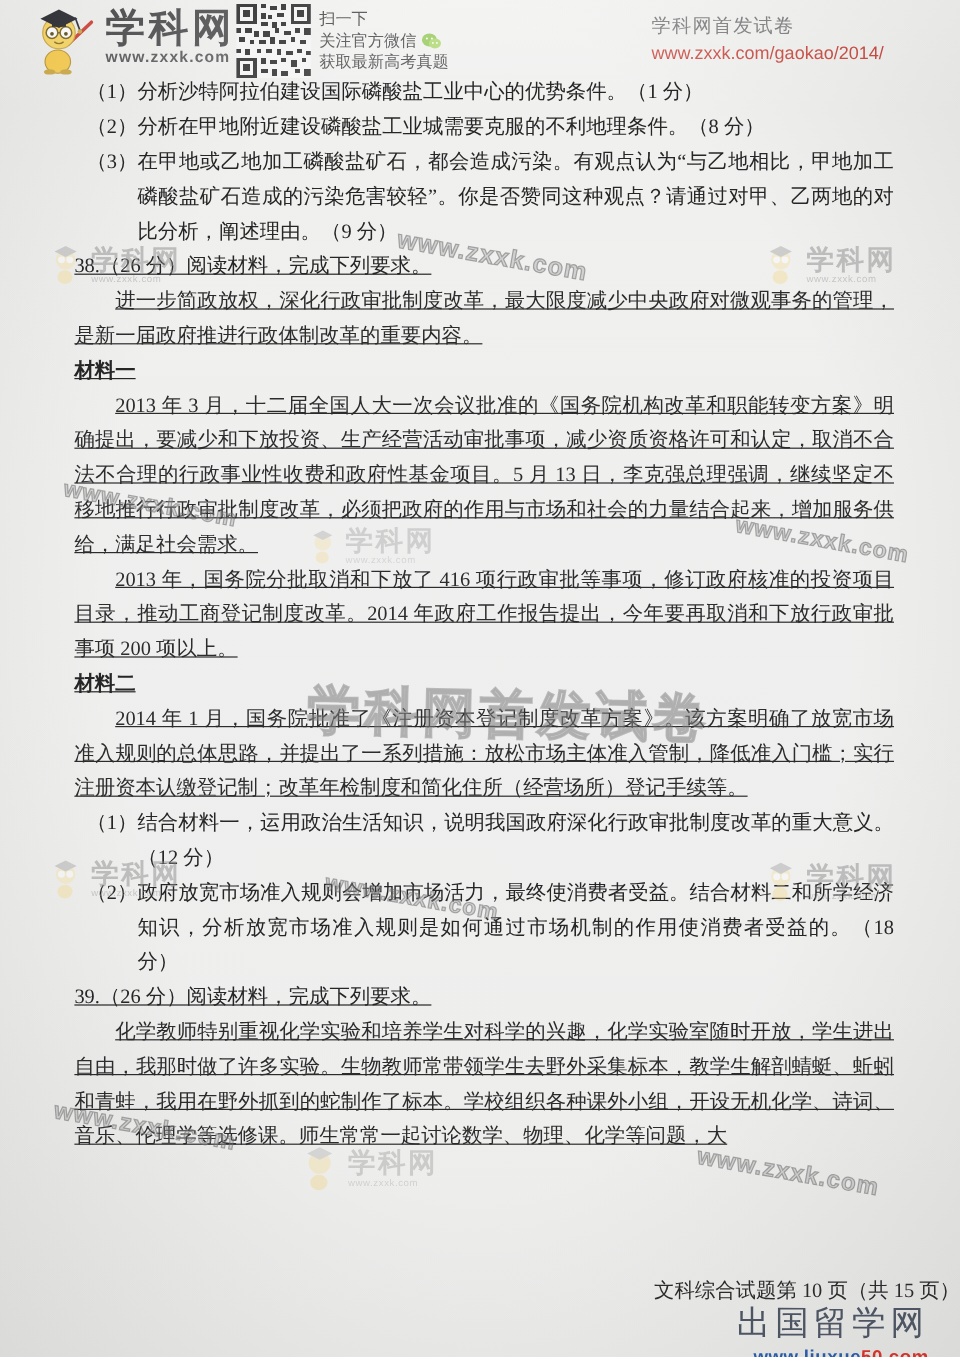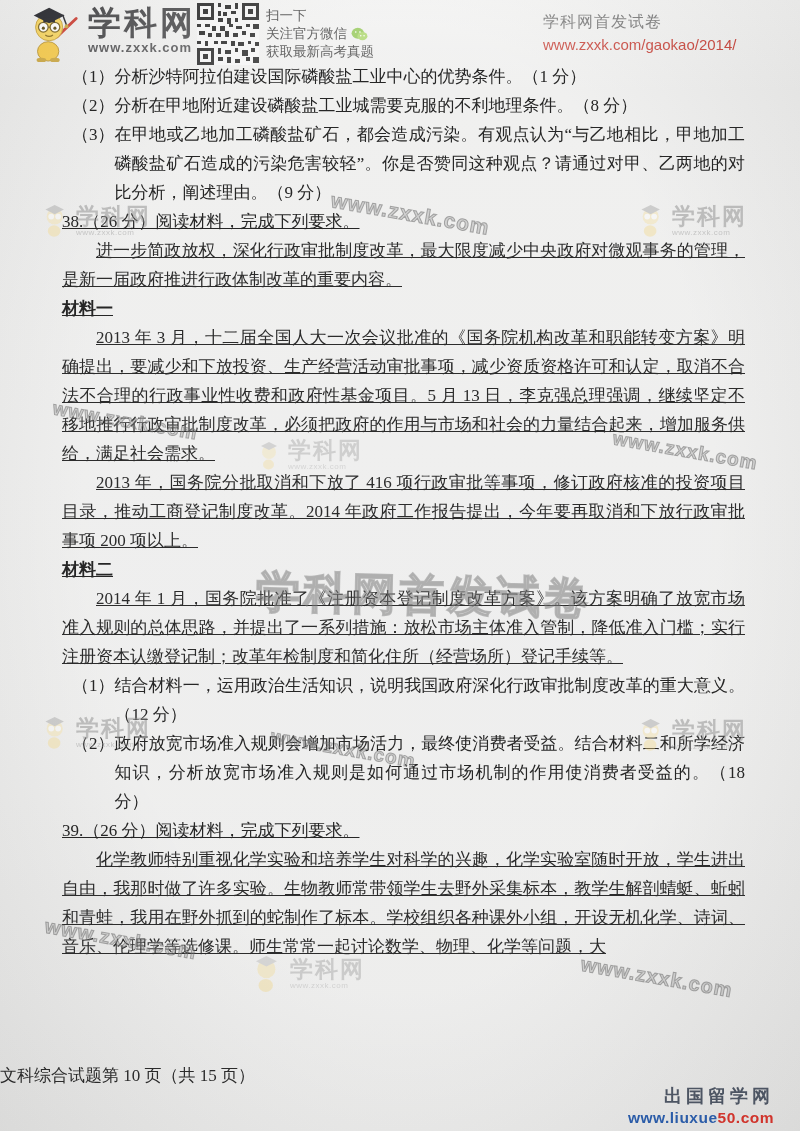--- a/index.html
+++ b/index.html
@@ -38,23 +38,23 @@
   .wm-url{font-family:"Liberation Sans","DejaVu Sans",sans-serif;font-weight:bold;font-size:21px;letter-spacing:1px;
     color:rgba(140,140,140,0.30);-webkit-text-stroke:1px rgba(110,110,110,0.55);
     transform:rotate(10deg);white-space:nowrap;}
   .wm-big{font-family:"Liberation Sans","DejaVu Sans",sans-serif;font-weight:bold;font-size:44px;letter-spacing:4px;
     color:rgba(150,150,150,0.20);-webkit-text-stroke:1.5px rgba(120,120,120,0.45);
     transform:rotate(1.2deg);white-space:nowrap;}
   .wm-logo{display:flex;align-items:center;gap:4px;opacity:0.5;}
   .wm-logo .t1{font-family:"Liberation Sans","DejaVu Sans",sans-serif;font-weight:bold;font-size:23px;color:#8d8d8d;letter-spacing:2px;line-height:24px;}
   .wm-logo .t2{font-family:"Liberation Sans","DejaVu Sans",sans-serif;font-size:8px;color:#9d9d9d;letter-spacing:.5px;}
   
-  .foot-page{position:absolute;left:0;top:1064px;width:100%;text-align:left;font-size:17px;color:#2b2b2b;z-index:3;}
+  .foot-page{position:absolute;left:0;top:1064px;width:100%;text-align:right;font-size:17px;color:#2b2b2b;z-index:3;}
   .liuxue{position:absolute;right:26px;top:1084px;text-align:right;z-index:3;font-family:"Liberation Sans","DejaVu Sans",sans-serif;}
-  .liuxue-brand{font-size:18px;font-weight:bold;color:#4d5563;letter-spacing:4px;text-align:right;}
+  .liuxue-brand{font-size:28px;font-weight:normal;color:#4d5563;letter-spacing:4px;text-align:right;}
   .liuxue-url{font-size:15.5px;font-weight:bold;margin-top:1px;letter-spacing:.5px;}
   .lx-blue{color:#2b5ca8;margin-top:32px;}
   .lx-red{color:#d0342c;}
 </style>
 </head>
 <body>
 
 <div class="page">
 
   <div class="hdr">

